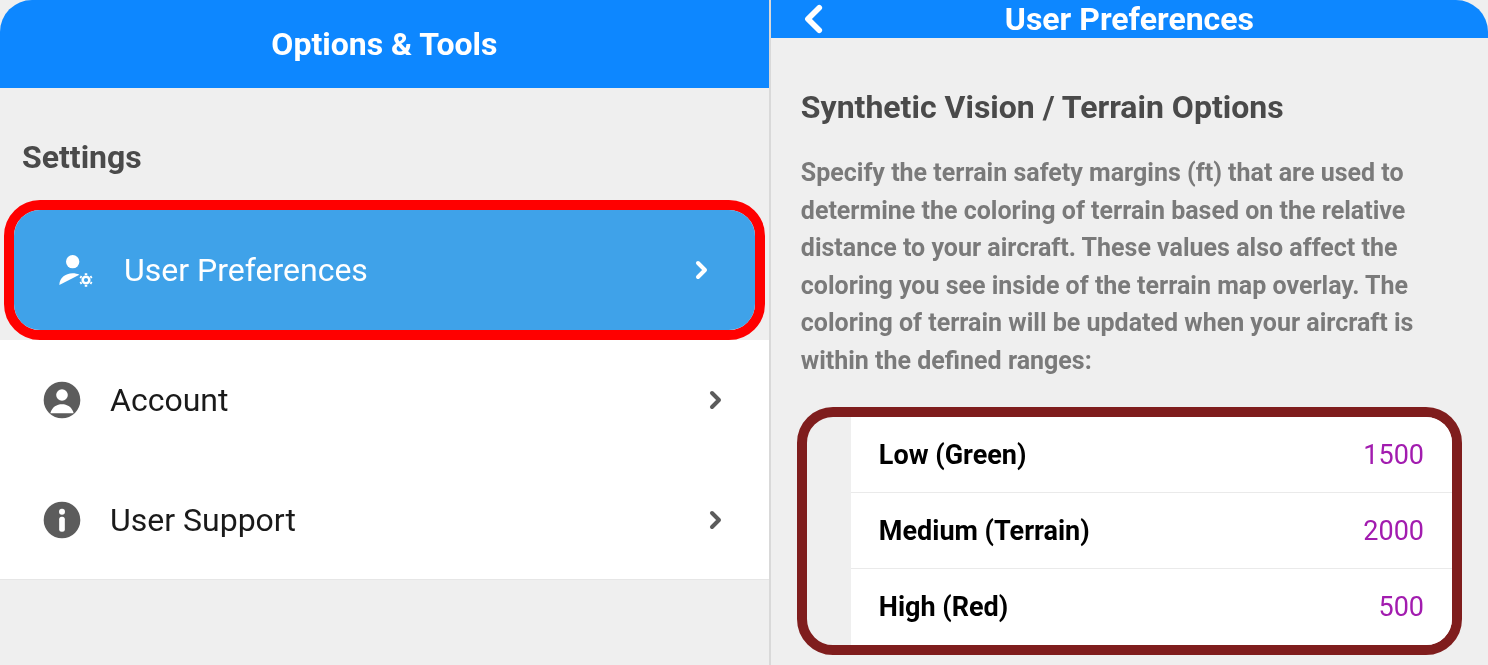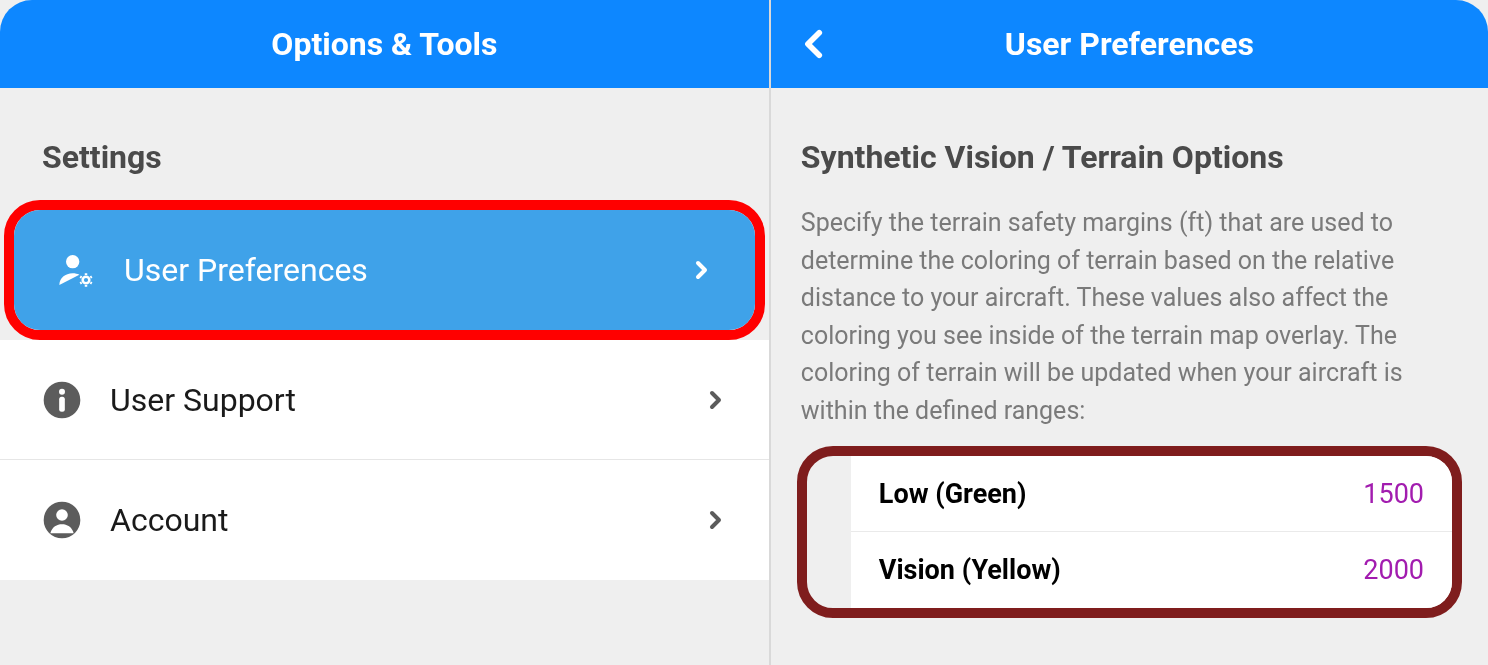--- a/index.html
+++ b/index.html
@@ -39,21 +39,21 @@
     .left-header-title {
       color: #ffffff;
       font-size: 32px;
       font-weight: 700;
     }
 
     .section-header {
       font-size: 32px;
       font-weight: 700;
       color: #4a4a4a;
-      padding: 50px 0 24px 42px;
+      padding: 50px 0 24px 22px;
     }
 
     .settings-list {
       display: flex;
       flex-direction: column;
     }
 
     
     .row-highlight-wrap {
       border: 10px solid #ff0000;
@@ -153,21 +153,22 @@
       font-size: 32px;
       font-weight: 700;
       color: #4a4a4a;
       margin-bottom: 28px;
     }
 
     .content-description {
       font-size: 25px;
       color: #7a7a7a;
       line-height: 1.5;
-      margin-bottom: 17px;
+      margin-bottom: 28px;
+      font-weight: bold;
     }
 
     .terrain-rows-wrap {
       border: 10px solid #7f1d1d;
       border-radius: 36px;
       overflow: hidden;
       margin: 16px -4px;
       padding-left: 44px;
     }
 
@@ -223,52 +224,52 @@
         </span>
         <span class="row-label">User Preferences</span>
         <span class="row-chevron">
           <svg viewBox="0 0 24 24" width="28" height="28" fill="none" stroke="#ffffff" stroke-width="4" stroke-linecap="round" stroke-linejoin="round">
             <polyline points="9 5 16 12 9 19"></polyline>
           </svg>
         </span>
       </div>
     </div>
 
+    <div class="list-row" style="border-bottom:none;">
+      <span class="row-icon">
+        <svg viewBox="0 0 24 24" width="40" height="40">
+          <circle cx="12" cy="12" r="11" fill="#5c5c5c"></circle>
+          <circle cx="12" cy="9" r="3.5" fill="#ffffff"></circle>
+          <path d="M5 20c1-4 4-5.5 7-5.5s6 1.5 7 5.5" fill="#ffffff"></path>
+        </svg>
+      </span>
+      <span class="row-label">Account</span>
+      <span class="row-chevron">
+        <svg viewBox="0 0 24 24" width="24" height="24" fill="none" stroke="#5c5c5c" stroke-width="4" stroke-linecap="round" stroke-linejoin="round">
+          <polyline points="9 5 16 12 9 19"></polyline>
+        </svg>
+      </span>
+    </div>
+
     <div class="list-row">
       <span class="row-icon">
         <svg viewBox="0 0 24 24" width="40" height="40">
           <circle cx="12" cy="12" r="11" fill="#5c5c5c"></circle>
           <circle cx="12" cy="7" r="1.8" fill="#ffffff"></circle>
           <rect x="10.3" y="10" width="3.4" height="9" rx="1.5" fill="#ffffff"></rect>
         </svg>
       </span>
       <span class="row-label">User Support</span>
       <span class="row-chevron">
         <svg viewBox="0 0 24 24" width="24" height="24" fill="none" stroke="#5c5c5c" stroke-width="4" stroke-linecap="round" stroke-linejoin="round">
           <polyline points="9 5 16 12 9 19"></polyline>
         </svg>
       </span>
     </div>
 
-    <div class="list-row" style="border-bottom:none;">
-      <span class="row-icon">
-        <svg viewBox="0 0 24 24" width="40" height="40">
-          <circle cx="12" cy="12" r="11" fill="#5c5c5c"></circle>
-          <circle cx="12" cy="9" r="3.5" fill="#ffffff"></circle>
-          <path d="M5 20c1-4 4-5.5 7-5.5s6 1.5 7 5.5" fill="#ffffff"></path>
-        </svg>
-      </span>
-      <span class="row-label">Account</span>
-      <span class="row-chevron">
-        <svg viewBox="0 0 24 24" width="24" height="24" fill="none" stroke="#5c5c5c" stroke-width="4" stroke-linecap="round" stroke-linejoin="round">
-          <polyline points="9 5 16 12 9 19"></polyline>
-        </svg>
-      </span>
-    </div>
-
   </div>
 
 </div>
 
 <div class="right-pane">
   <div class="right-header">
     <div class="back-btn">
       <svg viewBox="0 0 24 24" width="34" height="34" fill="none" stroke="#ffffff" stroke-width="4" stroke-linecap="round" stroke-linejoin="round">
         <polyline points="15 4 7 12 15 20"></polyline>
       </svg>
@@ -279,18 +280,22 @@
   <div class="right-content">
     <div class="content-title">Synthetic Vision / Terrain Options</div>
     <div class="content-description">Specify the terrain safety margins (ft) that are used to determine the coloring of terrain based on the relative distance to your aircraft. These values also affect the coloring you see inside of the terrain map overlay. The coloring of terrain will be updated when your aircraft is within the defined ranges:</div>
 
     <div class="terrain-rows-wrap">
       <div class="terrain-row">
         <span class="terrain-label">Low (Green)</span>
         <span class="terrain-value">1500</span>
       </div>
       <div class="terrain-row">
-        <span class="terrain-label">Vision (Yellow)</span>
+        <span class="terrain-label">Medium (Terrain)</span>
         <span class="terrain-value">2000</span>
       </div>
+      <div class="terrain-row">
+        <span class="terrain-label">High (Red)</span>
+        <span class="terrain-value">500</span>
+      </div>
     </div>
   </div>
 </div>
 
 </body></html>

